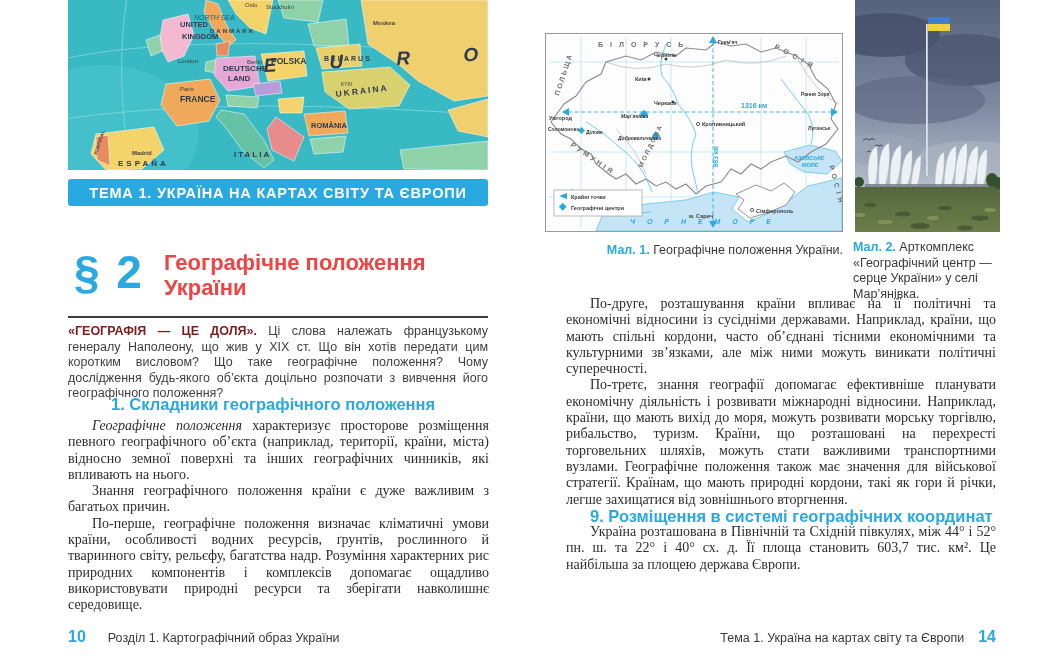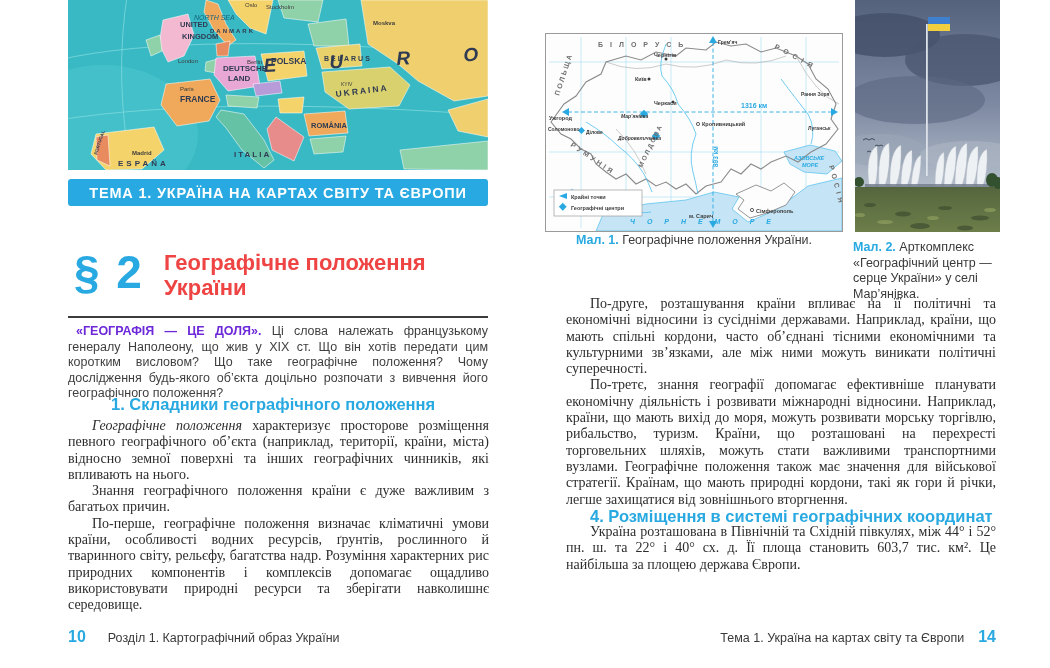--- a/index.html
+++ b/index.html
@@ -10,37 +10,37 @@
   
   .europe-photo{left:68px;top:0;width:420px;height:170px;overflow:hidden;}
   .banner{left:68px;top:179px;width:420px;height:27px;background:#29a9e1;border-radius:3px;
           color:#fff;font-weight:bold;font-size:14.5px;letter-spacing:.8px;
           display:flex;align-items:center;justify-content:center;}
   .section-head{left:74px;top:246px;width:414px;display:flex;align-items:flex-start;gap:20px;}
   .section-mark{color:#29a9e1;font-weight:bold;font-size:46px;line-height:52px;letter-spacing:2px;}
   .section-title{font-weight:bold;font-size:22px;line-height:25px;color:#ef4444;width:300px;padding-top:4px;}
   .rule{left:68px;top:316px;width:420px;height:2px;background:#3c3c3c;}
   .intro{left:68px;top:324px;width:420px;font-size:12.5px;line-height:15.6px;color:#3f3f3f;text-align:justify;}
-  .intro b{color:#6d28d9;margin-left:8px;}
+  .intro b{color:#7f1d1d;}
   .h-blue{color:#29a9e1;font-weight:bold;font-size:16.5px;}
   .h1-left{left:68px;top:395px;width:420px;margin-left:43px;}
   .serif{font-family:"Liberation Serif",serif;font-size:14px;line-height:16.3px;color:#2d2d2d;text-align:justify;}
   .serif p{margin:0;text-indent:24px;}
   .left-body{left:68px;top:418px;width:421px;}
   .footer{font-size:12.5px;color:#3a3a3a;}
   .pagenum{color:#29a9e1;font-weight:bold;font-size:16px;}
   .footer-left{left:68px;top:628px;width:421px;display:flex;align-items:baseline;gap:22px;}
   .footer-right{left:566px;top:628px;width:430px;display:flex;align-items:baseline;gap:14px;justify-content:flex-end;}
 
   
   .fig1{left:545px;top:33px;width:298px;height:199px;border:1px solid #9a9a9a;box-sizing:border-box;background:#fdfdfd;}
   .photo2{left:855px;top:0;width:145px;height:232px;overflow:hidden;}
   .cap{font-size:12.5px;line-height:15.5px;color:#3a3a3a;}
   .cap .cap-label{color:#29a9e1;font-weight:bold;}
-  .cap1{left:545px;top:233px;width:298px;text-align:center;}
+  .cap1{left:545px;top:243px;width:298px;text-align:right;}
   .cap2{left:853px;top:240px;width:152px;text-align:left;}
   .right-body{left:566px;top:296px;width:430px;}
   .h2-right{margin:9px 0 6px 0;text-indent:0;}
 
   svg text{font-family:"Liberation Sans",sans-serif;}
   .map-country{fill:#6e6e6e;font-weight:bold;}
   .map-city{fill:#3a3a3a;}
   .map-cyan{fill:#29a9e1;font-weight:bold;}
   .map-sea{fill:#2aa9e1;font-weight:bold;font-style:italic;}
   .em-label{fill:#2f3b52;font-weight:bold;}
@@ -317,21 +317,21 @@
   <div class="abs cap cap1">
     <span class="cap-label">Мал. 1.</span><span> Географічне положення України.</span>
   </div>
   <div class="abs cap cap2">
     <span class="cap-label">Мал. 2.</span><span> Арткомплекс «Географічний центр — серце України» у селі Мар’янівка.</span>
   </div>
 
   <div class="abs serif right-body">
     <p>По-друге, розташування країни впливає на її політичні та економічні відносини із сусідніми державами. Наприклад, країни, що мають спільні кордони, часто об’єднані тісними економічними та культурними зв’язками, але між ними можуть виникати політичні суперечності.</p>
     <p>По-третє, знання географії допомагає ефективніше планувати економічну діяльність і розвивати міжнародні відносини. Наприклад, країни, що мають вихід до моря, можуть розвивати морську торгівлю, рибальство, туризм. Країни, що розташовані на перехресті торговельних шляхів, можуть стати важливими транспортними вузлами. Географічне положення також має значення для військової стратегії. Країнам, що мають природні кордони, такі як гори й річки, легше захищатися від зовнішнього вторгнення.</p>
-    <p class="h-blue h2-right" style="font-family:'Liberation Sans',sans-serif;text-align:left;">4. Розміщення в системі географічних координат</p>
+    <p class="h-blue h2-right" style="font-family:'Liberation Sans',sans-serif;text-align:left;">9. Розміщення в системі географічних координат</p>
     <p>Україна розташована в Північній та Східній півкулях, між 44° і 52° пн. ш. та 22° і 40° сх. д. Її площа становить 603,7 тис. км². Це найбільша за площею держава Європи.</p>
   </div>
 
   <div class="abs footer footer-right">
     <span>Тема 1. Україна на картах світу та Європи</span>
     <span class="pagenum">14</span>
   </div>
 
 </div>
 

